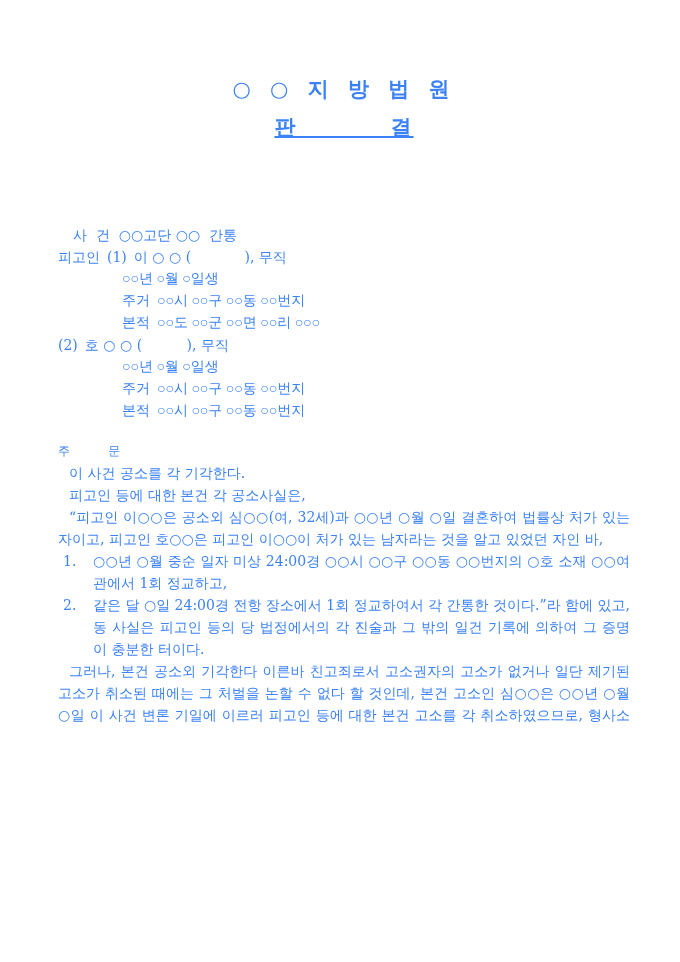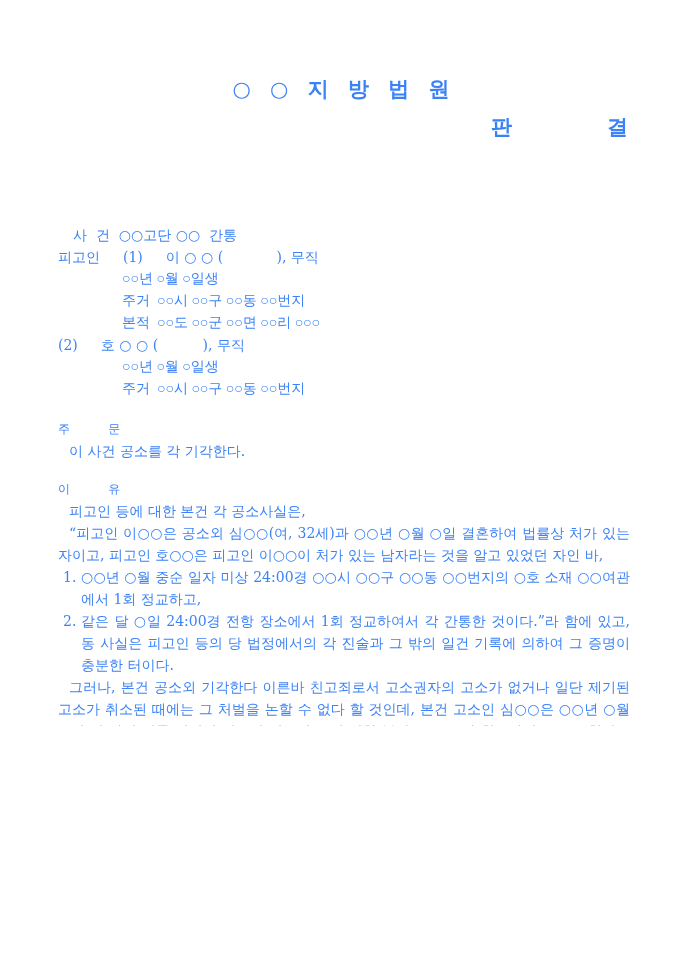--- a/index.html
+++ b/index.html
@@ -23,31 +23,32 @@
 
   .court-title {
     text-align: center;
     font-size: 21px;
     line-height: 26px;
     font-weight: bold;
     letter-spacing: 6px;
     white-space: pre;
   }
   .doc-type {
-    text-align: right;
+    text-align: center;
     font-size: 21px;
     line-height: 26px;
     font-weight: bold;
     letter-spacing: 2px;
     white-space: pre;
     margin-top: 12px;
+    text-decoration: underline;
   }
 
   .case-block { margin-top: 84px; }
-  .def-line1 { display: flex; gap: 23px; }
+  .def-line1 { display: flex; gap: 7px; }
   .def-line1 > span { white-space: pre; }
   .def-sub { padding-left: 64px; white-space: pre-wrap; font-family: Liberation Serif, serif; }
 
   .section-heading {
     text-align: left;
     white-space: pre;
     margin-top: 18px;
     font-size: 12px;
   }
   .order-body {
@@ -64,20 +65,21 @@
     display: flex;
     margin-left: 5px;
   }
   .numbered-item .marker {
     flex: 0 0 18px;
     white-space: pre;
   }
   .numbered-item .item-text {
     flex: 1 1 auto;
     text-align: justify;
+    margin-left: 12px;
   }
 
   .footer-date {
     text-align: left;
     white-space: pre;
     margin-top: 32px;
   }
   .footer-judge {
     text-align: right;
     white-space: pre;
@@ -108,29 +110,29 @@
       <div class="def-sub">본적  ○○도 ○○군 ○○면 ○○리 ○○○</div>
     </div>
 
     <div>
       <div class="def-line1">
         <span>(2)</span>
         <span>호 ○ ○ (          ), 무직</span>
       </div>
       <div class="def-sub">○○년 ○월 ○일생</div>
       <div class="def-sub">주거  ○○시 ○○구 ○○동 ○○번지</div>
+      <div class="def-sub">본적  ○○시 ○○구 ○○동 ○○번지</div>
     </div>
 
   </div>
 
   <div class="section-heading">주          문</div>
 
   <div class="order-body">이 사건 공소를 각 기각한다.</div>
 
-  <div class="section-heading reason-heading">이          유</div>
 
   <div>
     <div class="para">피고인 등에 대한 본건 각 공소사실은,</div>
 
     <div class="para">“피고인 이○○은 공소외 심○○(여, 32세)과 ○○년 ○월 ○일 결혼하여 법률상 처가 있는 자이고, 피고인 호○○은 피고인 이○○이 처가 있는 남자라는 것을 알고 있었던 자인 바,</div>
 
     <div class="numbered-item">
       <span class="marker">1.</span>
       <div class="item-text">○○년 ○월 중순 일자 미상 24:00경 ○○시 ○○구 ○○동 ○○번지의 ○호 소재 ○○여관에서 1회 정교하고,</div>
     </div>

